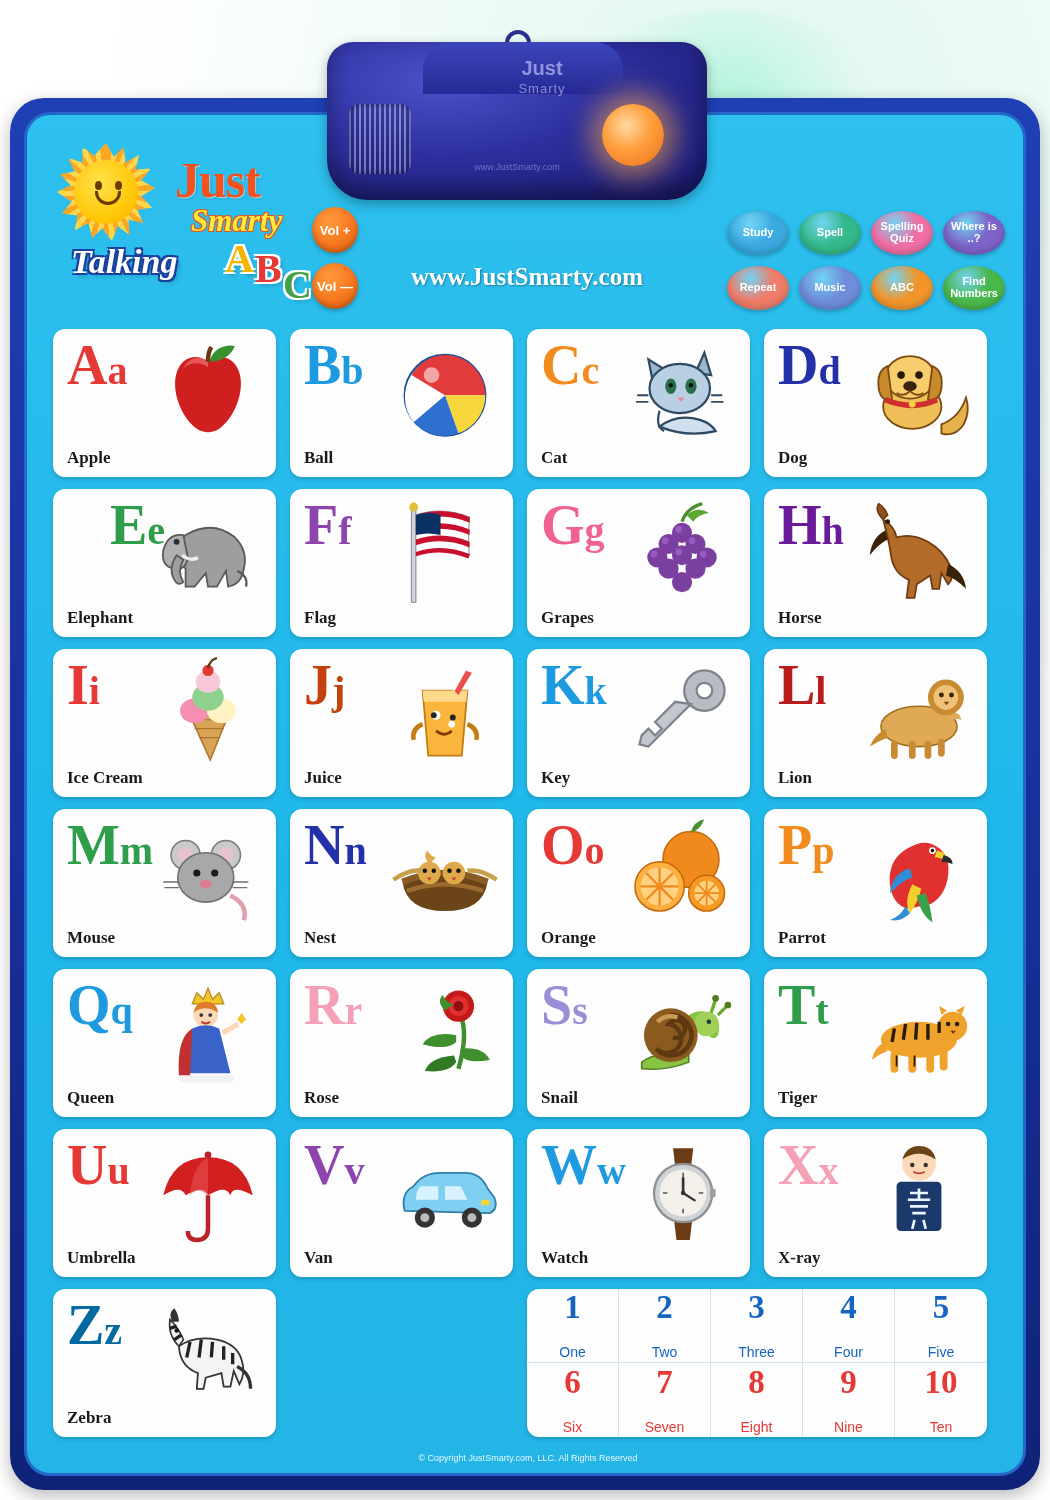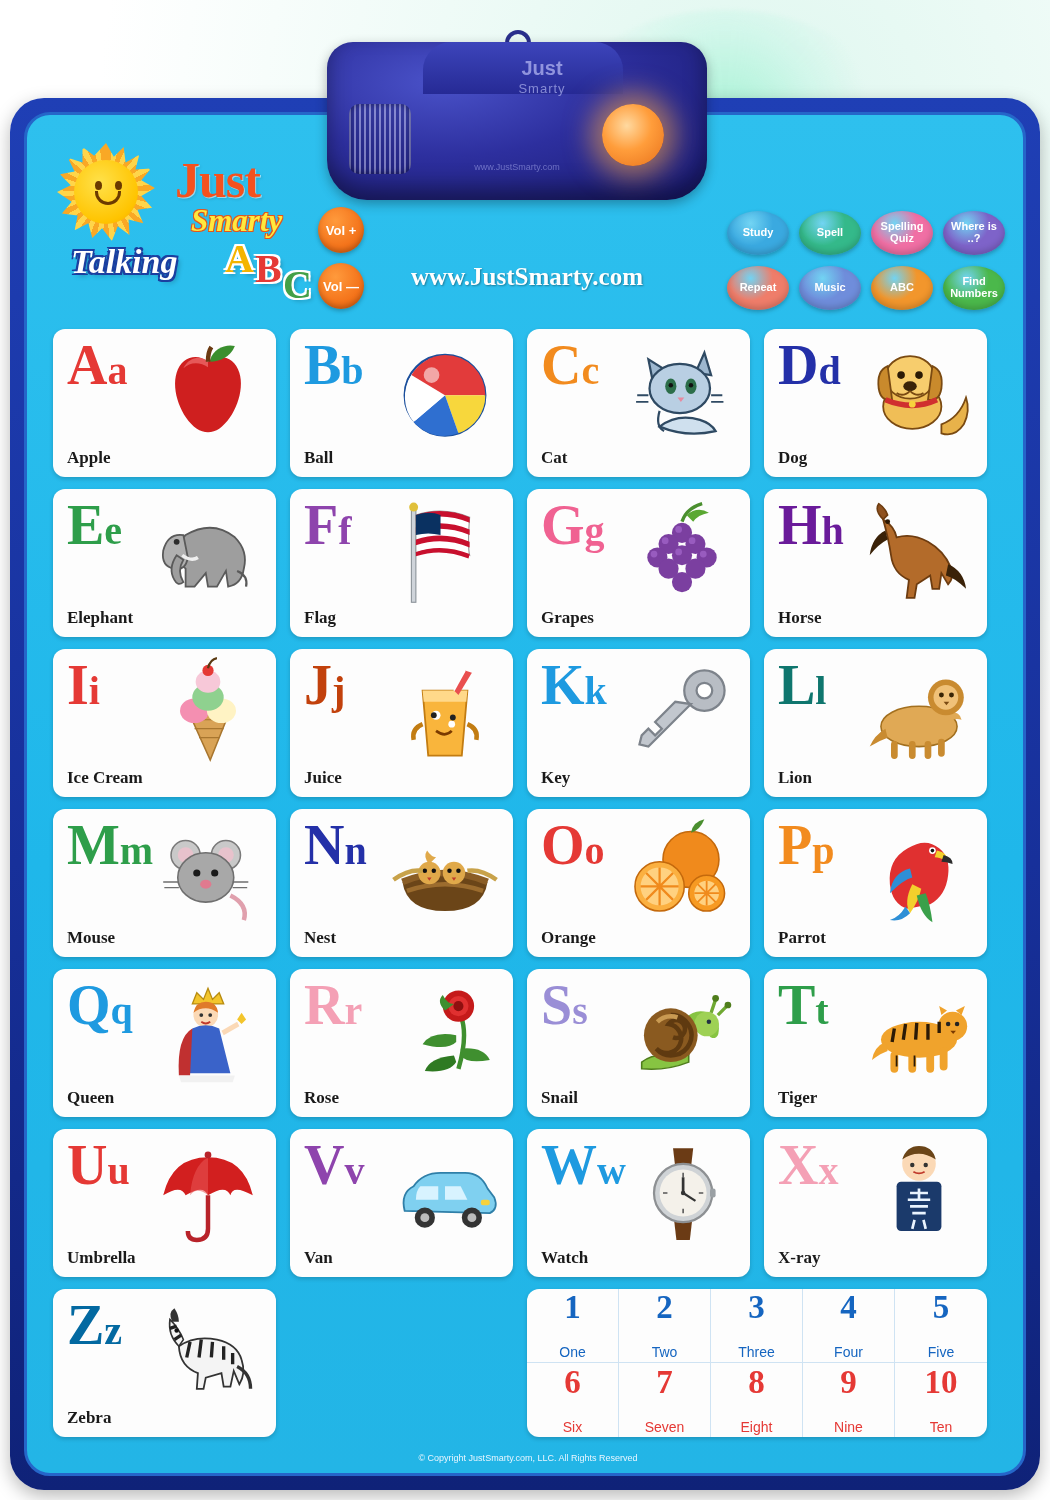--- a/index.html
+++ b/index.html
@@ -208,21 +208,20 @@
   .abc-blk .b { left: 30px; top: 12px; color: #e53935; }
   .abc-blk .c { left: 58px; top: 28px; color: #43a047; }
 
   .vol {
     position: absolute;
     width: 46px; height: 46px; border-radius: 50%;
     background: radial-gradient(circle at 38% 30%, #ff9a3c 0%, #f4741b 60%, #d95c0c 100%);
     color: #fff; font-size: 13px; font-weight: bold;
     display: flex; align-items: center; justify-content: center;
     box-shadow: 0 2px 4px rgba(0,0,0,0.25), inset 0 -3px 5px rgba(0,0,0,0.2);
-    margin-left: 6px;
   }
   .vol.plus { left: 285px; top: 92px; }
   .vol.minus { left: 285px; top: 148px; }
 
   .site-url {
     position: absolute; left: 330px; top: 148px;
     width: 340px; text-align: center;
     font-size: 25px; font-weight: bold; color: #ffffff;
     font-family: "Liberation Serif", serif;
     text-shadow: 1px 1px 2px rgba(0,0,0,0.35);
@@ -440,21 +439,21 @@
               <circle cx="50" cy="34" r="3.4" fill="#2b1a05"></circle>
     <ellipse cx="42" cy="44" rx="6" ry="4.4" fill="#3a2308"></ellipse>
     <path d="M42 48 q-6 6 -12 2 M42 48 q6 6 12 2" stroke="#7a4a12" stroke-width="1.6" fill="none"></path>
     <path d="M20 56 q24 10 46 0" stroke="#d02f2f" stroke-width="5" fill="none"></path>
     <circle cx="44" cy="60" r="3" fill="#f7d23c"></circle>
   </svg>
           </div>
           <div class="word">Dog</div>
         </div>
         <div class="card">
-          <div class="letters" style="color: rgb(46, 158, 74);"><span class="up">E</span><span class="lo">e</span></div>
+          <div class="letters" style="color: rgb(46, 158, 74); margin-left: 43px;"><span class="up">E</span><span class="lo">e</span></div>
           <div class="art">
             <svg viewBox="0 0 100 100">
     <path d="M30 34 q24 -14 44 2 q12 12 8 28 q-2 14 -14 16 l-2 -14 l-8 14 h-8 l-2 -12 l-10 12 h-8 l0 -16 q-12 -10 -8 -22z" fill="#9e9e9e" stroke="#5a5a5a" stroke-width="1.6"></path>
     <path d="M28 34 q-14 -2 -18 14 q-2 14 10 16 q10 2 12 -10z" fill="#b0b0b0" stroke="#5a5a5a" stroke-width="1.6"></path>
     <path d="M22 52 q-8 12 -2 22 q3 6 8 2 q-6 -10 0 -20z" fill="#9e9e9e" stroke="#5a5a5a" stroke-width="1.6"></path>
     <circle cx="22" cy="40" r="2.6" fill="#2c2c2c"></circle>
     <path d="M27 52 q8 6 14 2" stroke="#efefef" stroke-width="3" fill="none"></path>
     <path d="M76 66 q10 4 8 14" stroke="#5a5a5a" stroke-width="2" fill="none"></path>
   </svg>
           </div>
@@ -558,21 +557,21 @@
           <div class="art">
             <svg viewBox="0 0 100 100">
     <circle cx="70" cy="30" r="18" fill="#b8bdc4" stroke="#7d838b" stroke-width="2"></circle>
     <circle cx="70" cy="30" r="7" fill="#ffffff" stroke="#7d838b" stroke-width="2"></circle>
     <path d="M58 42 L20 80 l-8 -2 l2 -8 l6 -6 l6 6 l6 -6 l-6 -6 l18 -18z" fill="#c2c7ce" stroke="#7d838b" stroke-width="2"></path>
   </svg>
           </div>
           <div class="word">Key</div>
         </div>
         <div class="card">
-          <div class="letters" style="color: #0f766e;"><span class="up">L</span><span class="lo">l</span></div>
+          <div class="letters" style="color: #b91c1c;"><span class="up">L</span><span class="lo">l</span></div>
           <div class="art">
             <svg viewBox="0 0 100 100">
     <ellipse cx="50" cy="62" rx="34" ry="18" fill="#e0a955" stroke="#a3701f" stroke-width="1.4"></ellipse>
     <path d="M70 50 q16 -4 18 6 q-6 -2 -14 2z" fill="#e0a955"></path>
     <circle cx="74" cy="36" r="16" fill="#c98b30"></circle>
     <circle cx="74" cy="36" r="11" fill="#f0c178"></circle>
     <circle cx="70" cy="34" r="2.2" fill="#3a2505"></circle>
               <circle cx="79" cy="34" r="2.2" fill="#3a2505"></circle>
     <path d="M72 40 h5 l-2.5 3z" fill="#7a4a12"></path>
     <path d="M20 64 q-10 6 -14 16 q10 -6 16 -8z" fill="#c98b30"></path>

